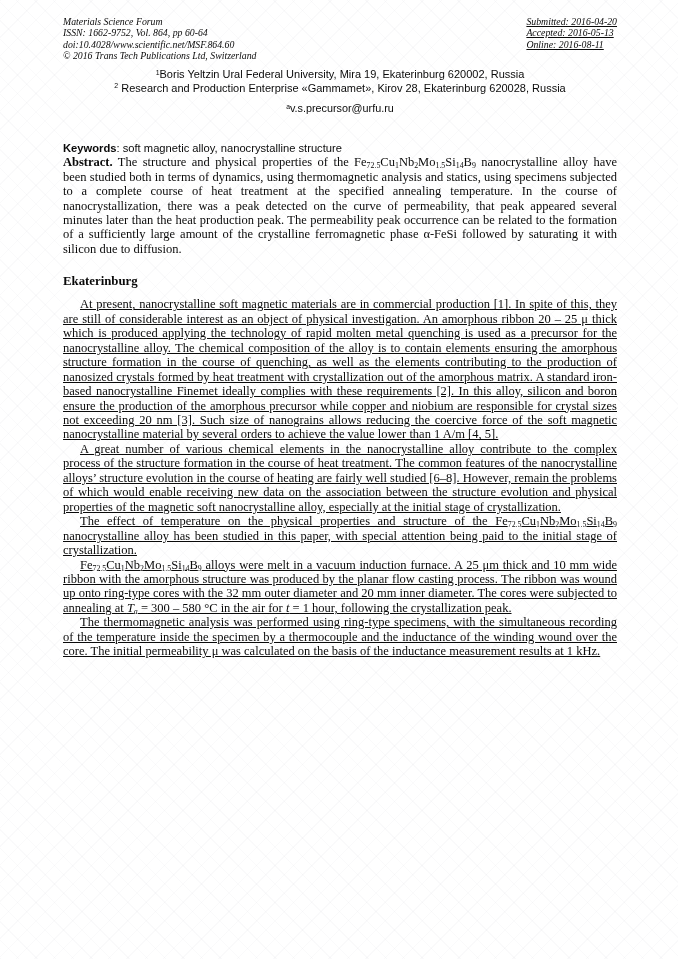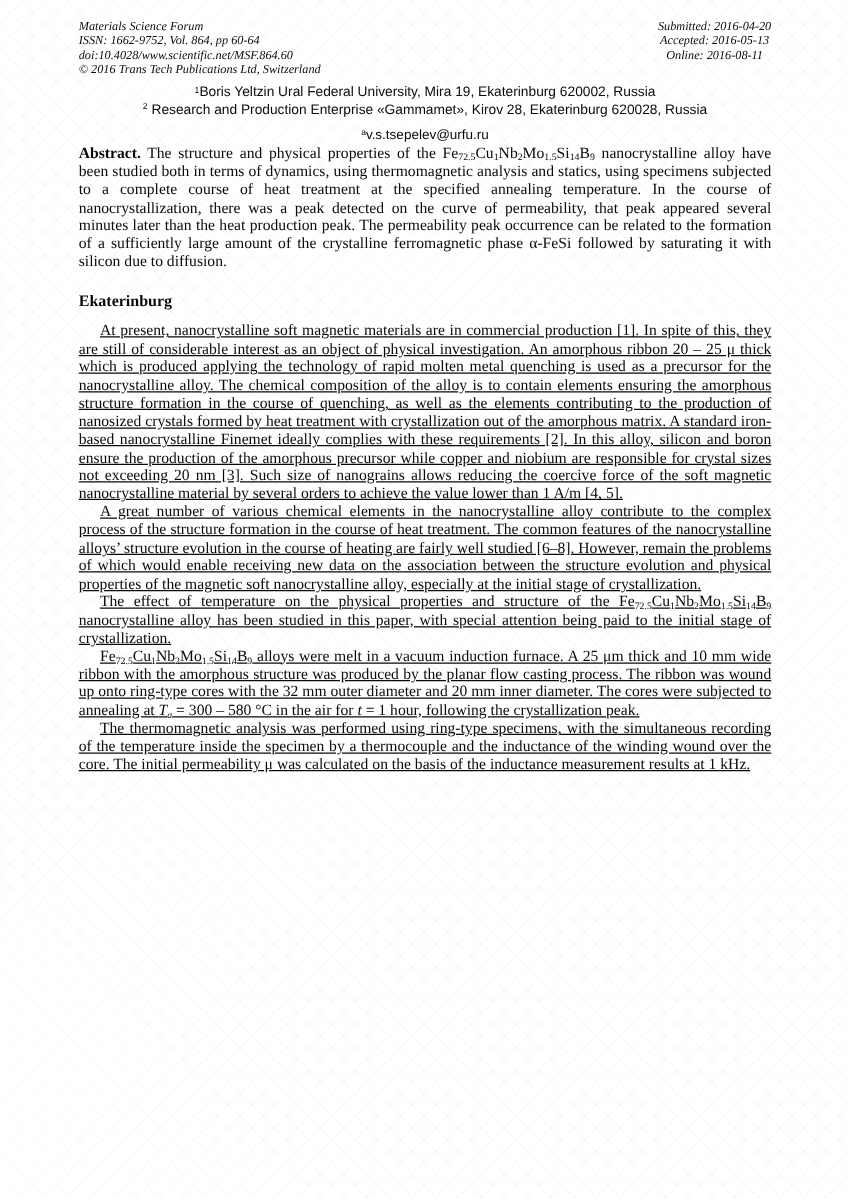--- a/index.html
+++ b/index.html
@@ -22,21 +22,21 @@
   
   .pub-header {
     display: flex;
     justify-content: space-between;
     font-family: "Liberation Serif", serif;
     font-style: italic;
     font-size: 9.8px;
     line-height: 11.3px;
     white-space: nowrap;
   }
-  .pub-right { text-align: center; }
+  .pub-right { text-align: left; text-decoration: underline; }
 
   
   .title {
     margin: 19px 0 0 0;
     text-align: center;
     font-family: "Liberation Sans", sans-serif;
     font-weight: bold;
     font-size: 15.5px;
     line-height: 19.5px;
     color: #000;
@@ -118,22 +118,23 @@
     </div>
   </header>
 
 
 
   <div class="affils">
     <div><span class="s-sup">1</span><span>Boris Yeltzin Ural Federal University, Mira 19, Ekaterinburg 620002, Russia</span></div>
     <div><span class="s-sup">2</span><span> Research and Production Enterprise «Gammamet», Kirov 28, Ekaterinburg 620028, Russia</span></div>
   </div>
 
-  <div class="email"><span class="s-sup">a</span><span>v.s.tsepelev@urfu.ru</span></div>
+  <div class="email"><span class="s-sup">a</span><span>v.s.precursor@urfu.ru</span></div>
 
+  <div class="keywords"><span class="kw-label">Keywords</span><span>: soft magnetic alloy, nanocrystalline structure</span></div>
 
   <p class="body-text abstract"><span class="s-b">Abstract.</span><span> The structure and physical properties of the Fe</span><span class="s-sub">72.5</span><span>Cu</span><span class="s-sub">1</span><span>Nb</span><span class="s-sub">2</span><span>Mo</span><span class="s-sub">1.5</span><span>Si</span><span class="s-sub">14</span><span>B</span><span class="s-sub">9</span><span> nanocrystalline alloy have been studied both in terms of dynamics, using thermomagnetic analysis and statics, using specimens subjected to a complete course of heat treatment at the specified annealing temperature. In the course of nanocrystallization, there was a peak detected on the curve of permeability, that peak appeared several minutes later than the heat production peak. The permeability peak occurrence can be related to the formation of a sufficiently large amount of the crystalline ferromagnetic phase α-FeSi followed by saturating it with silicon due to diffusion.</span></p>
 
   <h2 class="section-heading">Ekaterinburg</h2>
   <p class="body-text indent"><span>At present, nanocrystalline soft magnetic materials are in commercial production [1]. In spite of this, they are still of considerable interest as an object of physical investigation. An amorphous ribbon 20 – 25 μ thick which is produced applying the technology of rapid molten metal quenching is used as a precursor for the nanocrystalline alloy. The chemical composition of the alloy is to contain elements ensuring the amorphous structure formation in the course of quenching, as well as the elements contributing to the production of nanosized crystals formed by heat treatment with crystallization out of the amorphous matrix. A standard iron-based nanocrystalline Finemet ideally complies with these requirements [2]. In this alloy, silicon and boron ensure the production of the amorphous precursor while copper and niobium are responsible for crystal sizes not exceeding 20 nm [3]. Such size of nanograins allows reducing the coercive force of the soft magnetic nanocrystalline material by several orders to achieve the value lower than 1 A/m [4, 5].</span></p>
   <p class="body-text indent"><span>A great number of various chemical elements in the nanocrystalline alloy contribute to the complex process of the structure formation in the course of heat treatment. The common features of the nanocrystalline alloys’ structure evolution in the course of heating are fairly well studied [6–8]. However, remain the problems of which would enable receiving new data on the association between the structure evolution and physical properties of the magnetic soft nanocrystalline alloy, especially at the initial stage of crystallization.</span></p>
   <p class="body-text indent"><span>The effect of temperature on the physical properties and structure of the Fe</span><span class="s-sub">72.5</span><span>Cu</span><span class="s-sub">1</span><span>Nb</span><span class="s-sub">2</span><span>Mo</span><span class="s-sub">1.5</span><span>Si</span><span class="s-sub">14</span><span>B</span><span class="s-sub">9</span><span> nanocrystalline alloy has been studied in this paper, with special attention being paid to the initial stage of crystallization.</span></p>
 
   <p class="body-text indent"><span>Fe</span><span class="s-sub">72.5</span><span>Cu</span><span class="s-sub">1</span><span>Nb</span><span class="s-sub">2</span><span>Mo</span><span class="s-sub">1.5</span><span>Si</span><span class="s-sub">14</span><span>B</span><span class="s-sub">9</span><span> alloys were melt in a vacuum induction furnace. A 25 μm thick and 10 mm wide ribbon with the amorphous structure was produced by the planar flow casting process. The ribbon was wound up onto ring-type cores with the 32 mm outer diameter and 20 mm inner diameter. The cores were subjected to annealing at </span><span class="s-i">T</span><span class="s-sub s-i">a</span><span> = 300 – 580 °C in the air for </span><span class="s-i">t</span><span> = 1 hour, following the crystallization peak.</span></p>
   <p class="body-text indent"><span>The thermomagnetic analysis was performed using ring-type specimens, with the simultaneous recording of the temperature inside the specimen by a thermocouple and the inductance of the winding wound over the core. The initial permeability μ was calculated on the basis of the inductance measurement results at 1 kHz.</span></p>

